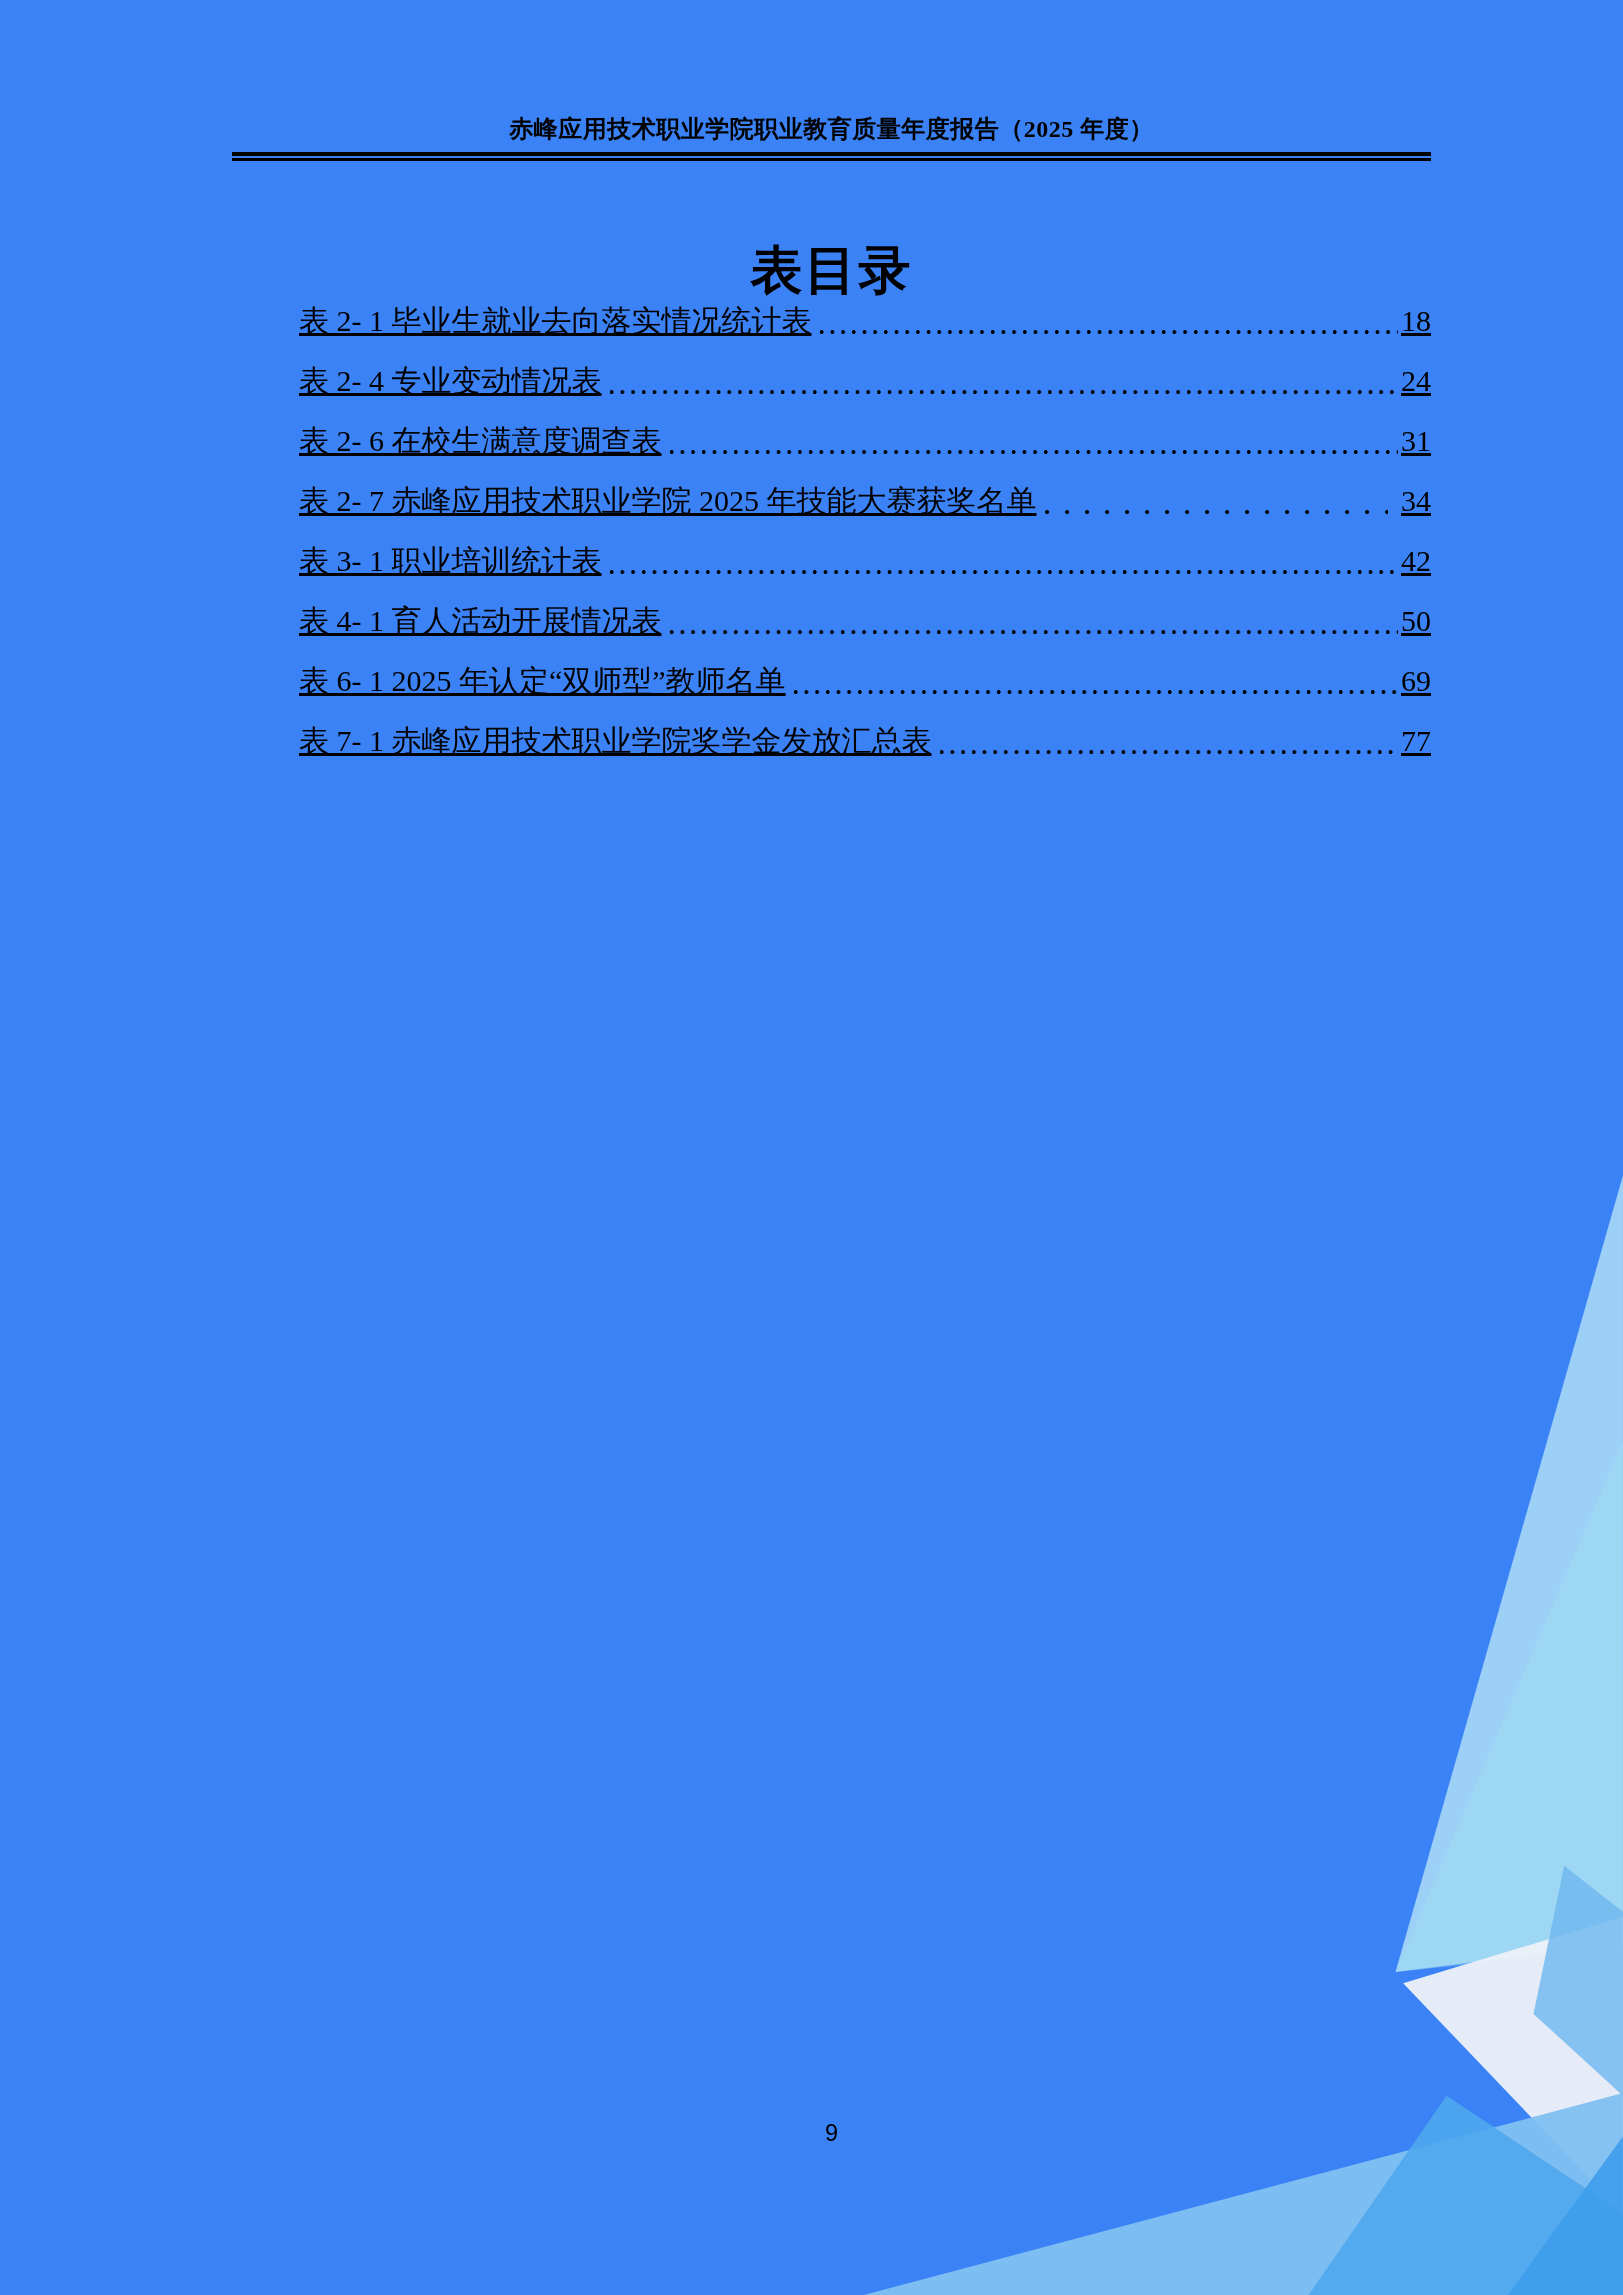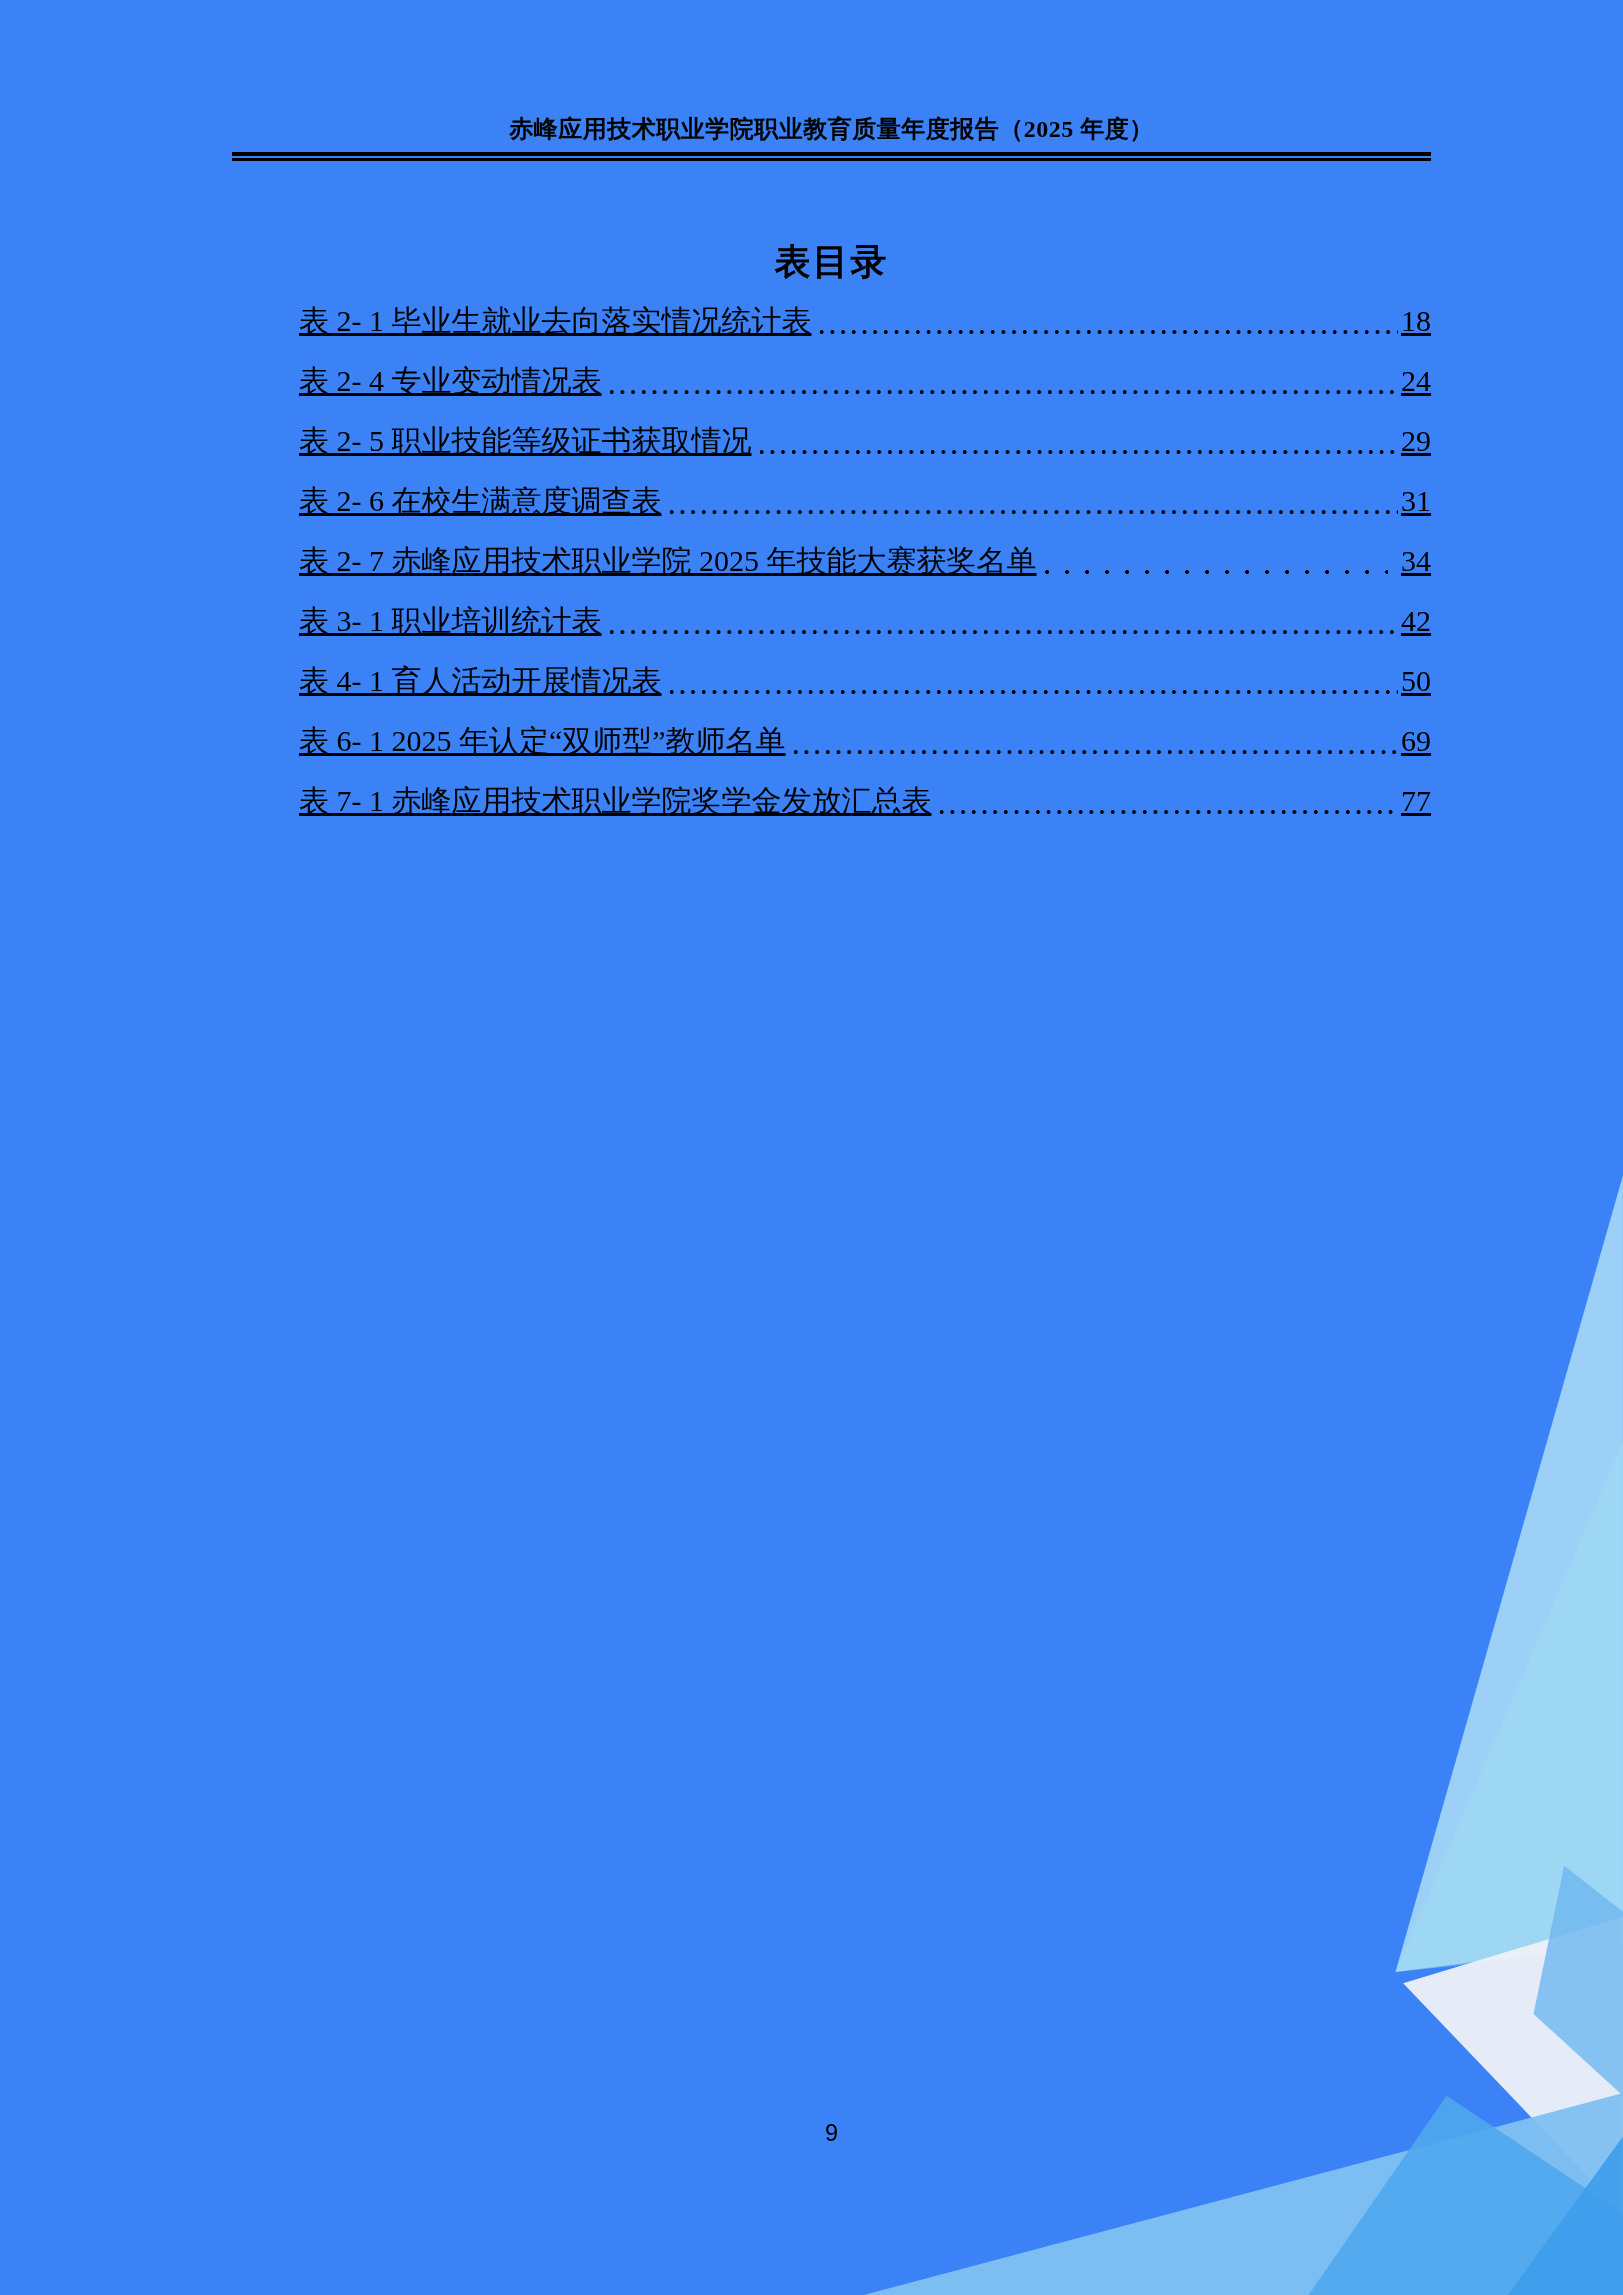--- a/index.html
+++ b/index.html
@@ -26,21 +26,21 @@
     position:absolute;left:0;top:152px;width:100%;height:3.6px;background:#000;
   }
   .header-rule-bottom{
     position:absolute;left:0;top:158px;width:100%;height:3.1px;background:#000;
   }
   
   .toc-title{
     position:absolute;left:232px;top:244px;width:1199px;
     text-align:center;
     font-family:"Liberation Sans","DejaVu Sans",sans-serif;
-    font-size:36px;font-weight:bold;line-height:1;
+    font-size:52px;font-weight:bold;line-height:1;
     letter-spacing:2px;
   }
   .toc-list{
     position:absolute;left:232px;top:286px;width:1199px;text-decoration:underline;
   }
   .toc-row{
     display:flex;align-items:flex-end;
     height:60px;
     padding:0 0 10.2px 67px;
     box-sizing:border-box;
@@ -108,25 +108,20 @@
     </div>
 
 
 
     <div class="toc-row">
       <span class="toc-label">表 2- 4 专业变动情况表</span>
       <span class="toc-leader"></span>
       <span class="toc-page">24</span>
     </div>
 
-    <div class="toc-row">
-      <span class="toc-label">表 2- 5 职业技能等级证书获取情况</span>
-      <span class="toc-leader"></span>
-      <span class="toc-page">29</span>
-    </div>
 
     <div class="toc-row">
       <span class="toc-label">表 2- 6 在校生满意度调查表</span>
       <span class="toc-leader"></span>
       <span class="toc-page">31</span>
     </div>
 
     <div class="toc-row leader-wide">
       <span class="toc-label">表 2- 7 赤峰应用技术职业学院 2025 年技能大赛获奖名单</span>
       <span class="toc-leader"></span>

